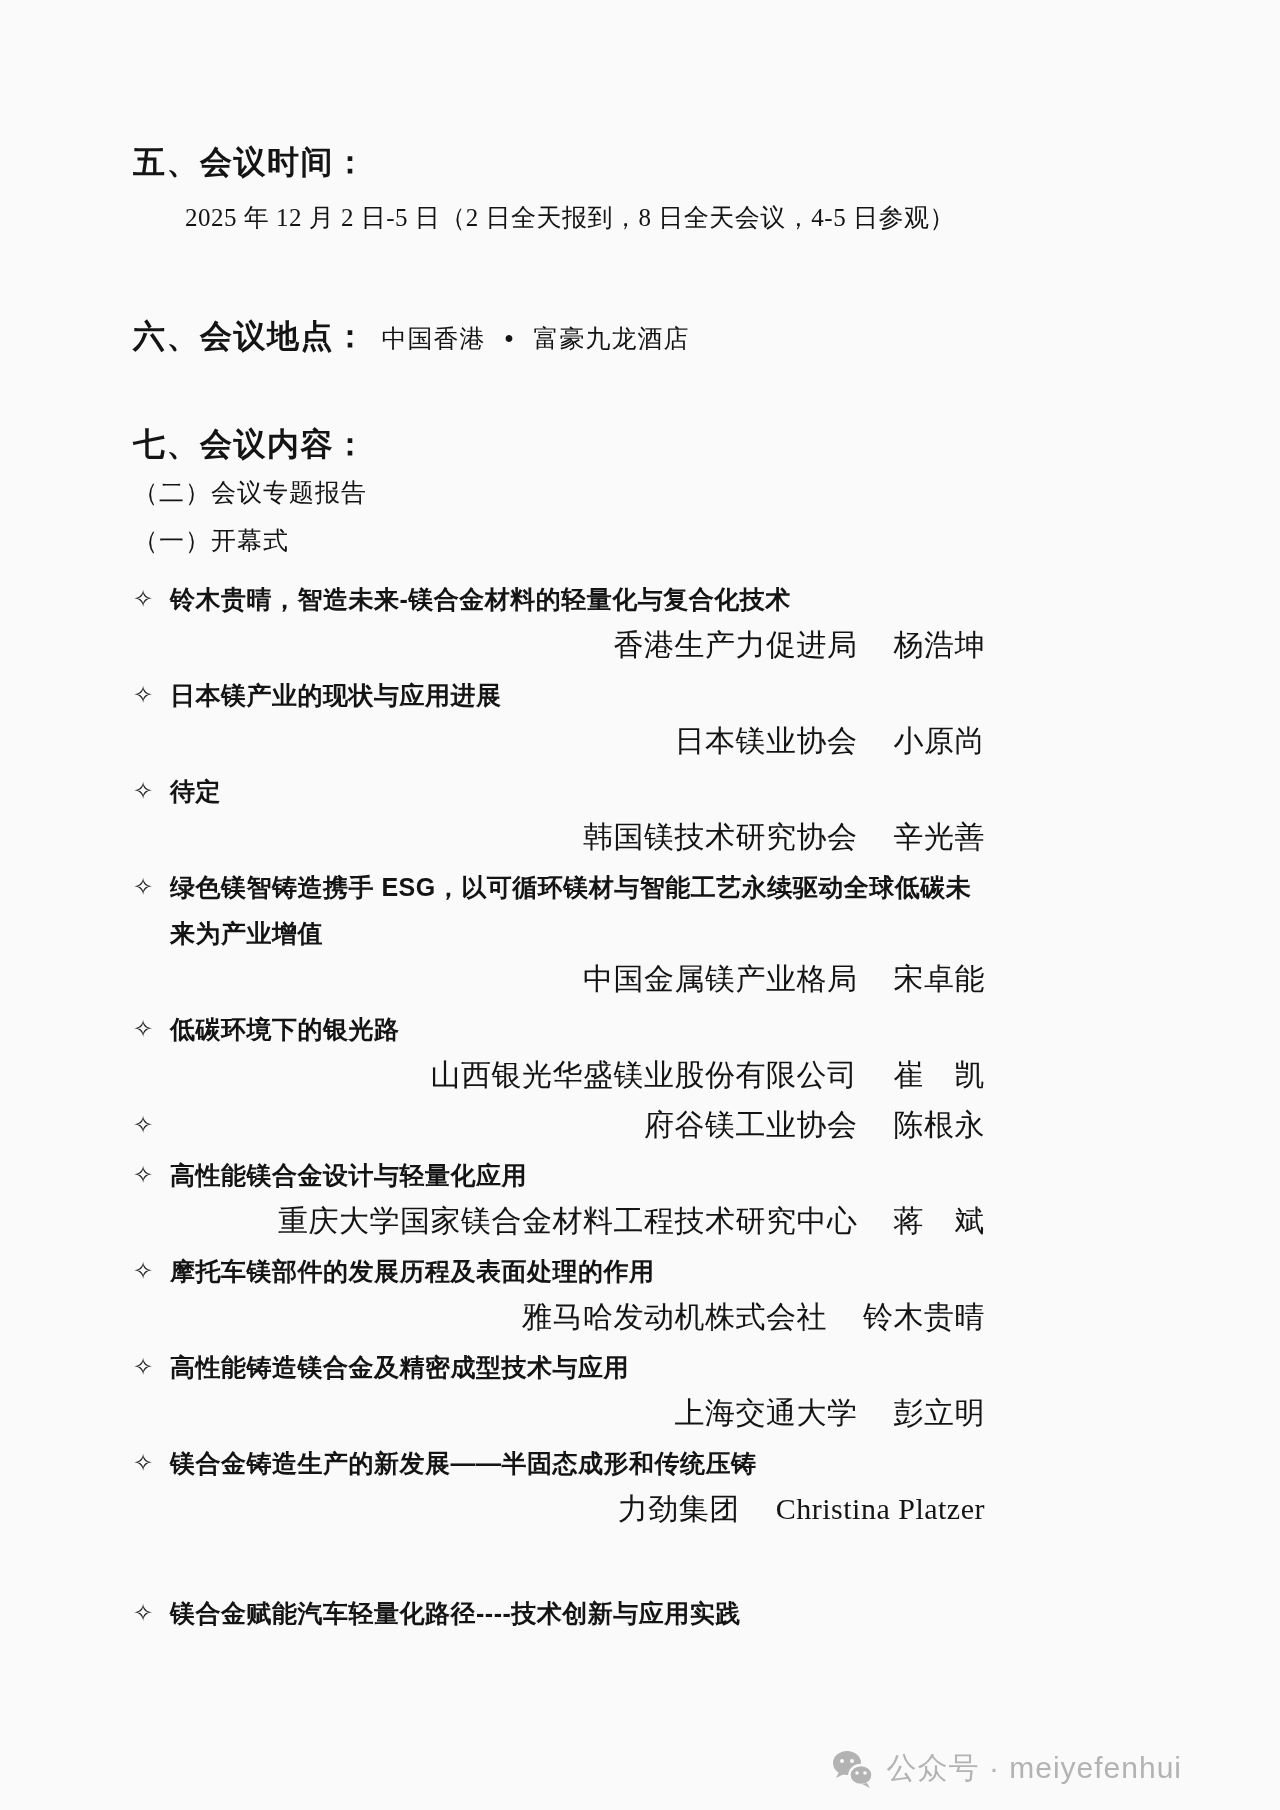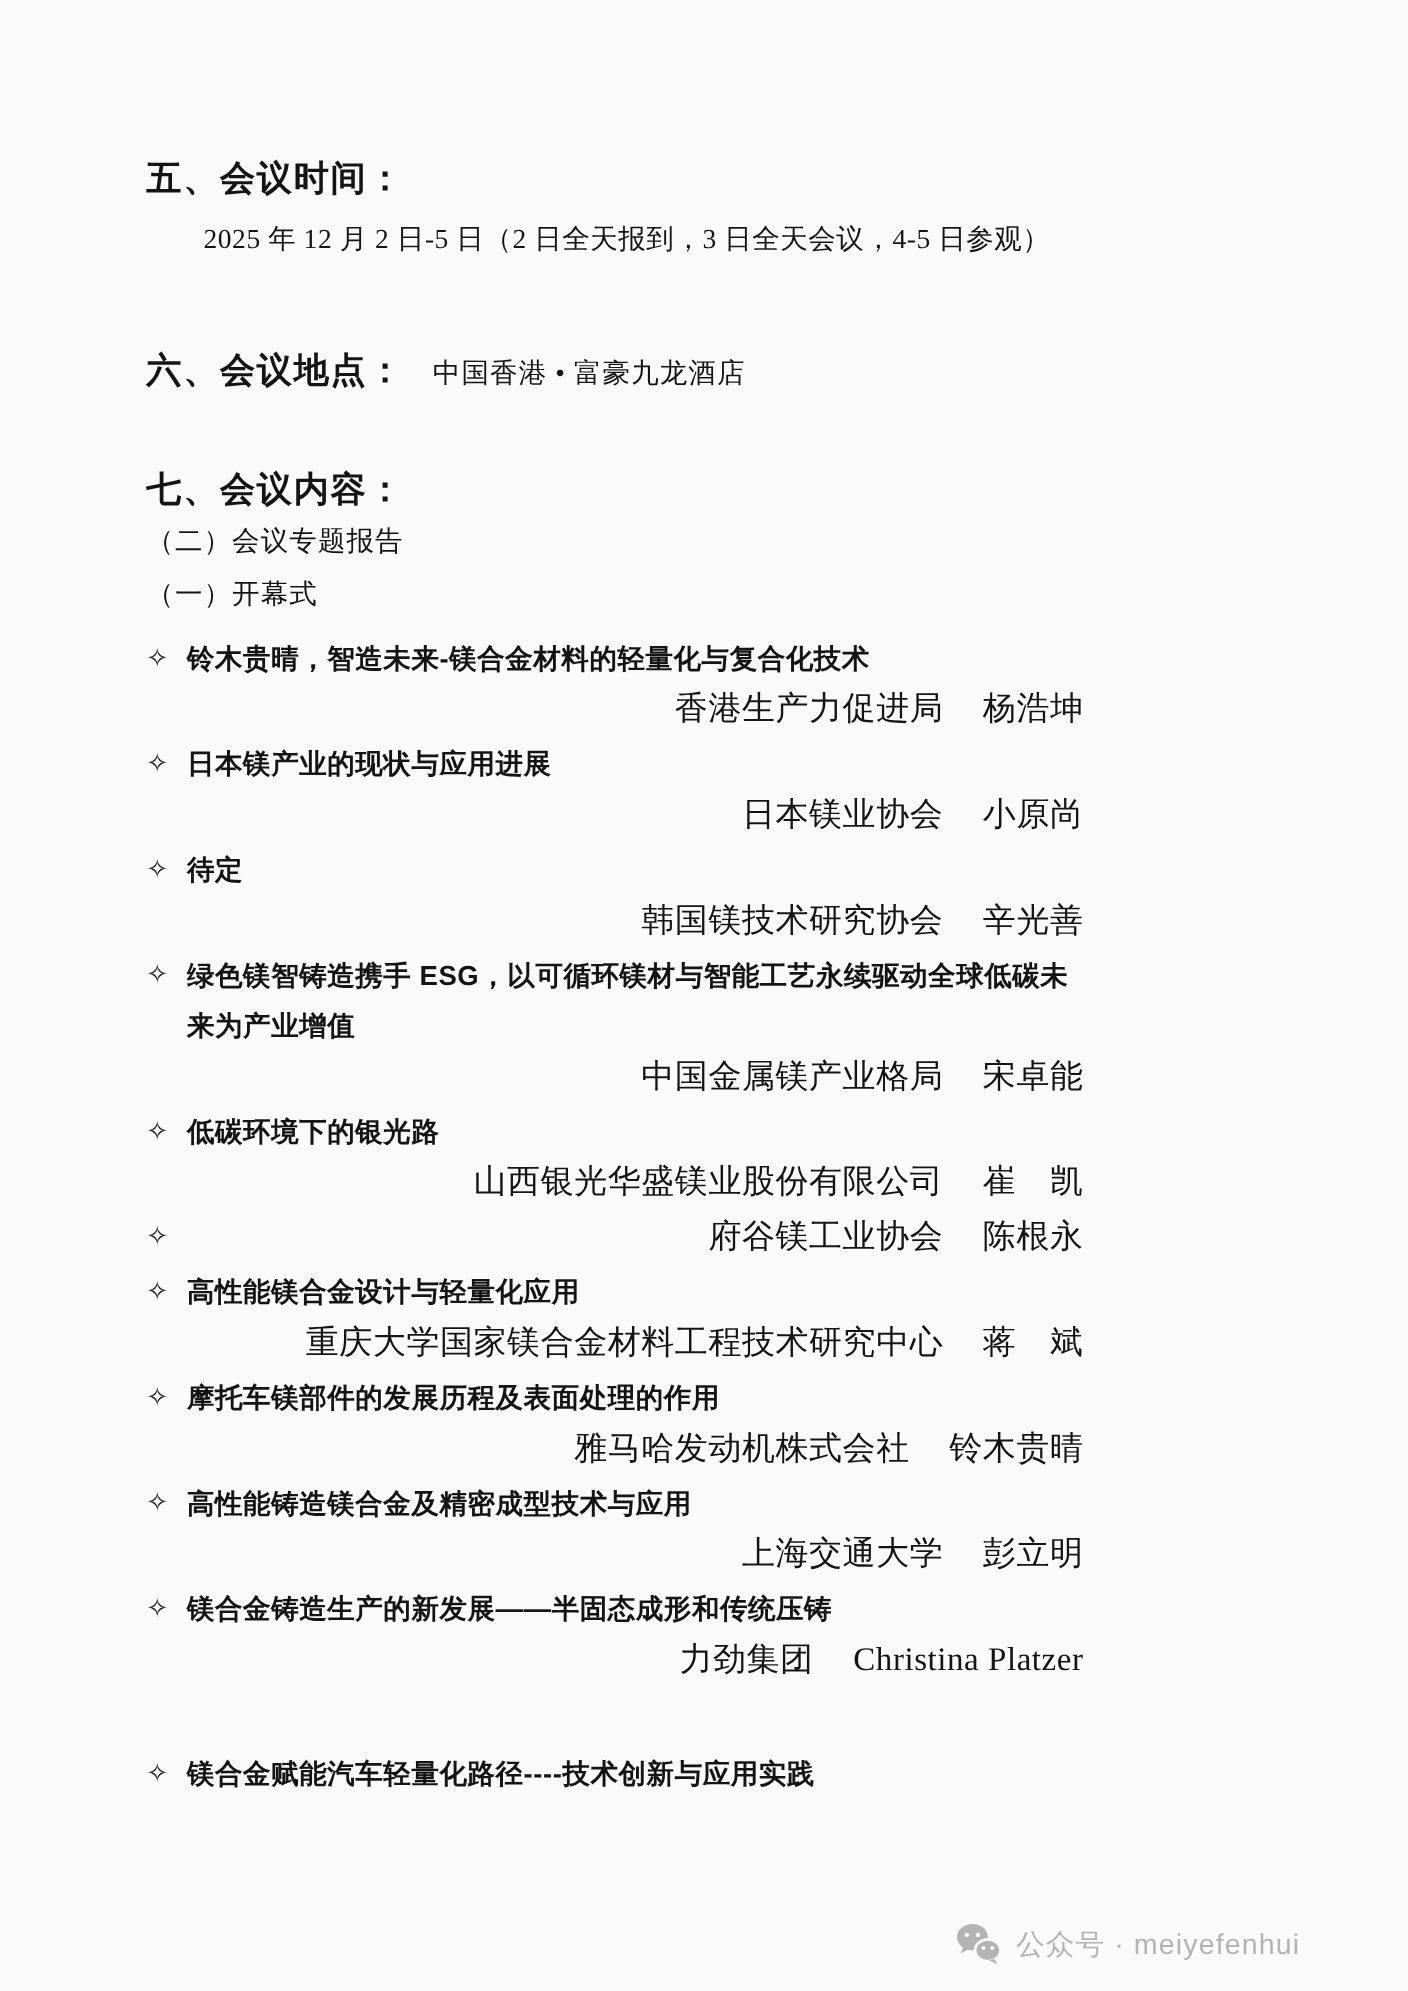--- a/index.html
+++ b/index.html
@@ -30,22 +30,23 @@
   .time-heading{margin-top:142px;}
   .time-detail{
     margin:16px 0 0 52px;
     font-size:25px;
     line-height:40px;
     letter-spacing:0.5px;
   }
   .loc-row{margin-top:78px;display:flex;align-items:baseline;text-align:center;}
   .loc-venue{
     font-size:25px;
-    margin-left:26px;
+    margin-left:14px;
     letter-spacing:1px;
+    font-family:Liberation Mono, monospace;
   }
   .content-heading{margin-top:68px;}
   .sub-line{
     font-size:25px;
     line-height:38px;
     margin-top:10px;
     letter-spacing:1px;
   }
   .sub-line:first-of-type{margin-top:16px;}
   .reports{margin-top:16px;}
@@ -73,34 +74,34 @@
     line-height:46px;
     letter-spacing:0.5px;
   }
   .speaker-name{margin-left:36px;}
   .watermark{
     position:absolute;
     right:98px;top:1748px;
     display:flex;
     align-items:center;
     color:#b3b3b3;
-    font-size:26px;
+    font-size:30px;
     letter-spacing:1px;
     font-family:"Liberation Sans",sans-serif;
     justify-content:center;
   }
   .wechat-icon{margin-right:12px;display:block;}
 </style>
 </head>
 <body>
 
 <div class="content">
 
   <div class="sec-heading time-heading">五、会议时间：</div>
-  <div class="time-detail serif">2025 年 12 月 2 日-5 日（2 日全天报到，3 日全天会议，4-5 日参观）</div>
+  <div class="time-detail serif">2025 年 12 月 2 日-5 日（2 日全天报到，8 日全天会议，4-5 日参观）</div>
 
   <div class="loc-row">
     <span class="sec-heading">六、会议地点：</span>
     <span class="loc-venue serif">中国香港 • 富豪九龙酒店</span>
   </div>
 
   <div class="sec-heading content-heading">七、会议内容：</div>
   <div class="sub-line serif">（二）会议专题报告</div>
   <div class="sub-line serif">（一）开幕式</div>
 

